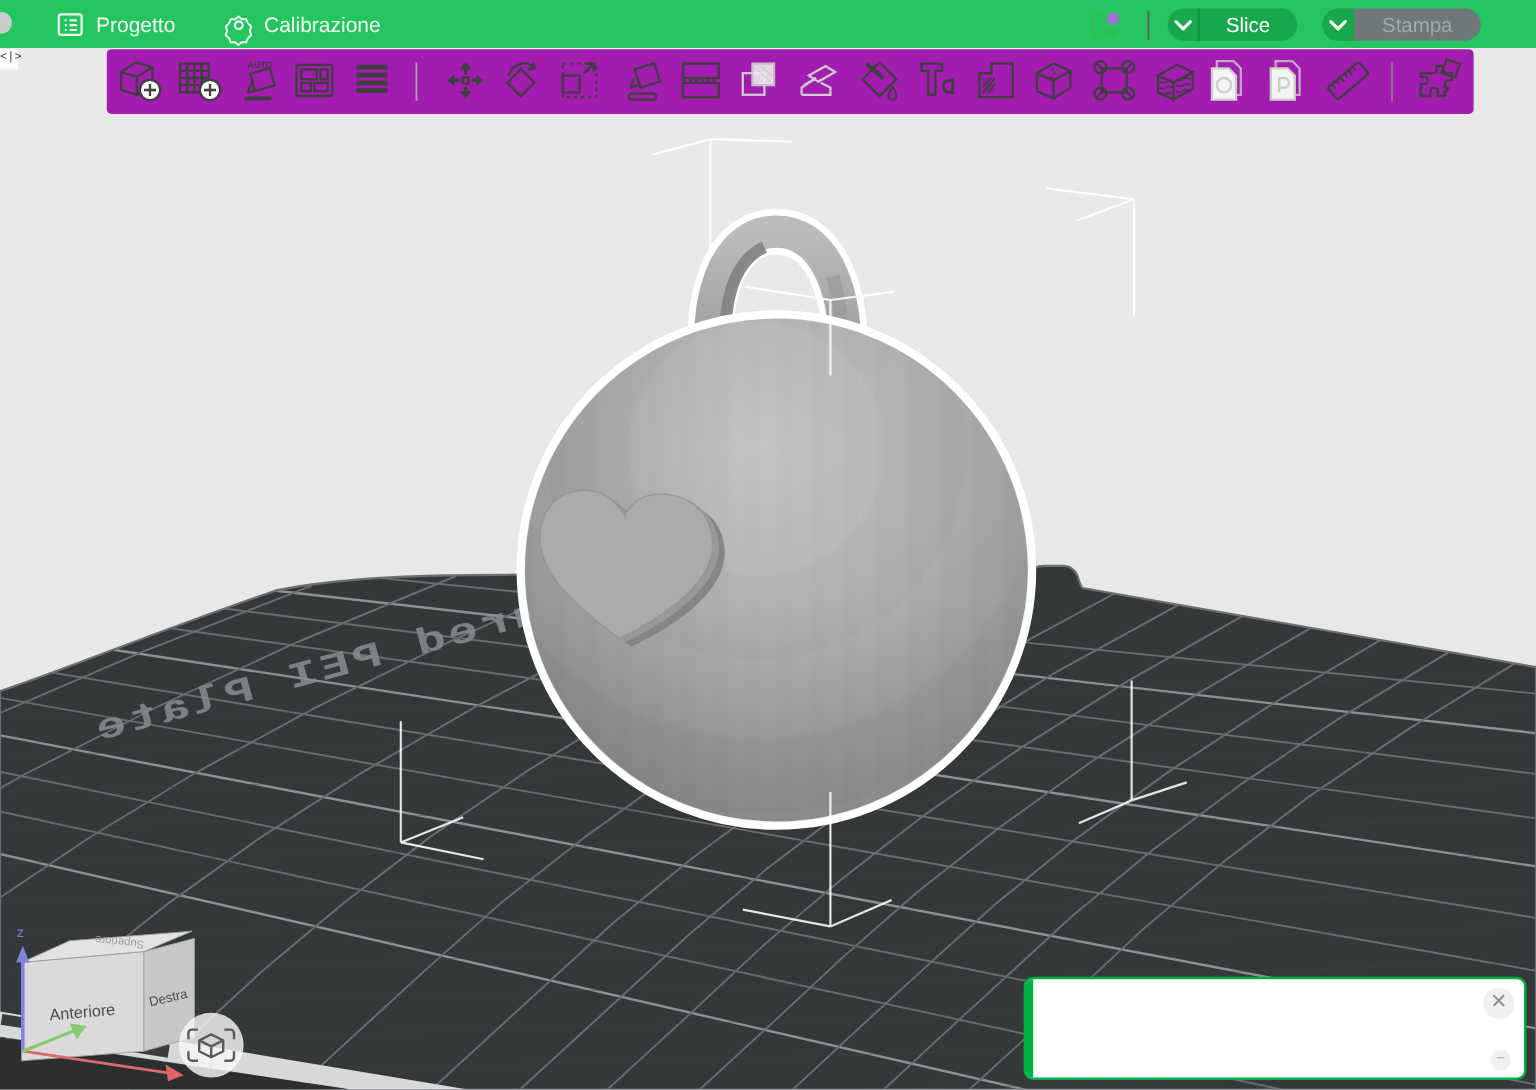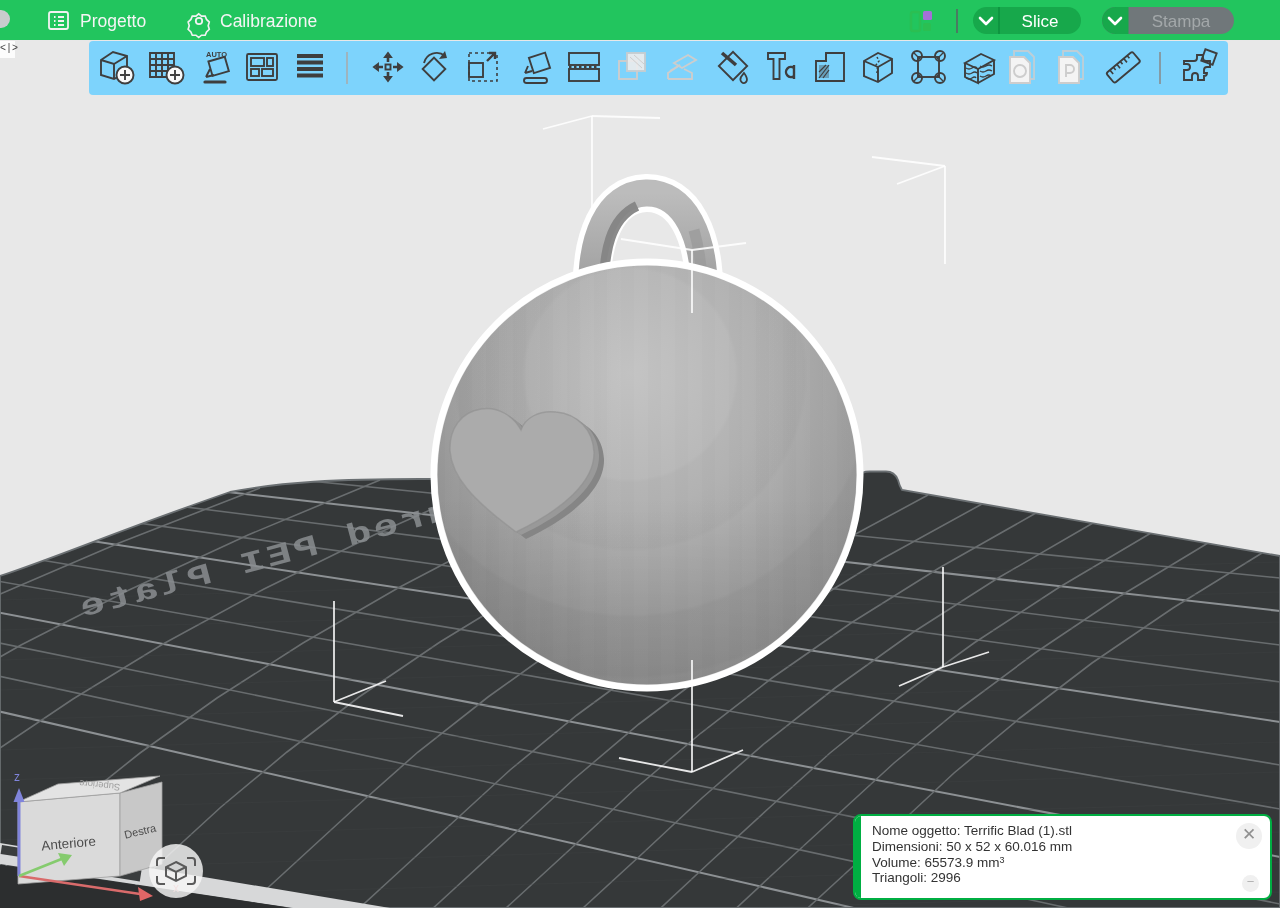--- a/index.html
+++ b/index.html
@@ -1,16 +1,16 @@
 <!DOCTYPE html>
 <html><head><meta charset="utf-8"><style>
 *{margin:0;padding:0;box-sizing:border-box}
 body{width:1280px;height:908px;overflow:hidden;position:relative;font-family:"Liberation Sans",sans-serif;background:#e8e8e8}
 #topbar{position:absolute;left:0;top:0;width:1280px;height:40px;background:#22c55e;z-index:30}
-#toolbar{position:absolute;left:89px;top:41px;width:1139px;height:54px;background:#7dd3fc;border-radius:4px;z-index:20}
+#toolbar{position:absolute;left:89px;top:41px;width:1139px;height:54px;background:#a21caf;border-radius:4px;z-index:20}
 #sidetab{position:absolute;left:0;top:41px;width:15px;height:17px;background:#fcfcfc;z-index:21;color:#3e3e3e;font-size:10px;line-height:16px;font-family:"Liberation Mono",monospace}
 #panel{position:absolute;left:853px;top:814px;width:419px;height:86px;background:#ffffff;border:2px solid #00ae42;border-radius:8px;z-index:25;overflow:hidden}
 #panel .bar{position:absolute;left:0;top:0;width:6px;height:100%;background:#00ae42}
 #panel .txt{position:absolute;left:17px;top:7px;font-size:13.5px;color:#333;line-height:15.8px;white-space:pre}
 #panel .x{position:absolute;right:8px;top:7px;width:26px;height:26px;border-radius:13px;background:#f0f0f0;color:#909090;text-align:center;line-height:24px;font-size:17px}
 #panel .m{position:absolute;right:11px;bottom:6px;width:17px;height:17px;border-radius:9px;background:#f0f0f0;color:#b0b0b0;text-align:center;line-height:14px;font-size:13px}
 svg{position:absolute;left:0;top:0}
 </style></head><body>
 <svg id="scene" width="1280" height="908" viewBox="0 0 1280 908">
 <defs>
@@ -323,18 +323,14 @@
 <g transform="translate(1181,49)" stroke="#3e3e3e" fill="none" stroke-width="1.9">
         <path d="M3,12 h10 a3,3 0 0 0 3,-3 v-3 h6 v3 a3,3 0 0 0 3,3 h4 v6 h-3 a3,3 0 0 0 -3,3 v3 h3 a3,3 0 0 1 -3,3 v4 h-6 v-4 a3,3 0 0 0 -6,0 v4 H3 v-10 h3 a3,3 0 0 0 0,-6 H3 Z"></path>
         <rect x="22" y="2" width="12" height="12" transform="rotate(20 28 8)"></rect>
       </g>
 <line x1="347" y1="52" x2="347" y2="84" stroke="#aaaaaa" stroke-width="1.5"></line>
 <line x1="1160" y1="52" x2="1160" y2="84" stroke="#888888" stroke-width="1.5"></line>
     </svg></div>
 <div id="sidetab">&lt;|&gt;</div>
 <div id="panel">
     <div class="bar"></div>
-    <div class="txt">Nome oggetto: Terrific Blad (1).stl
-Dimensioni: 50 x 52 x 60.016 mm
-Volume: 65573.9 mm<span style="font-size:9px;line-height:0;vertical-align:4px">3</span>
-Triangoli: 2996</div>
     <div class="x">✕</div>
     <div class="m">−</div>
   </div>
 </body></html>

